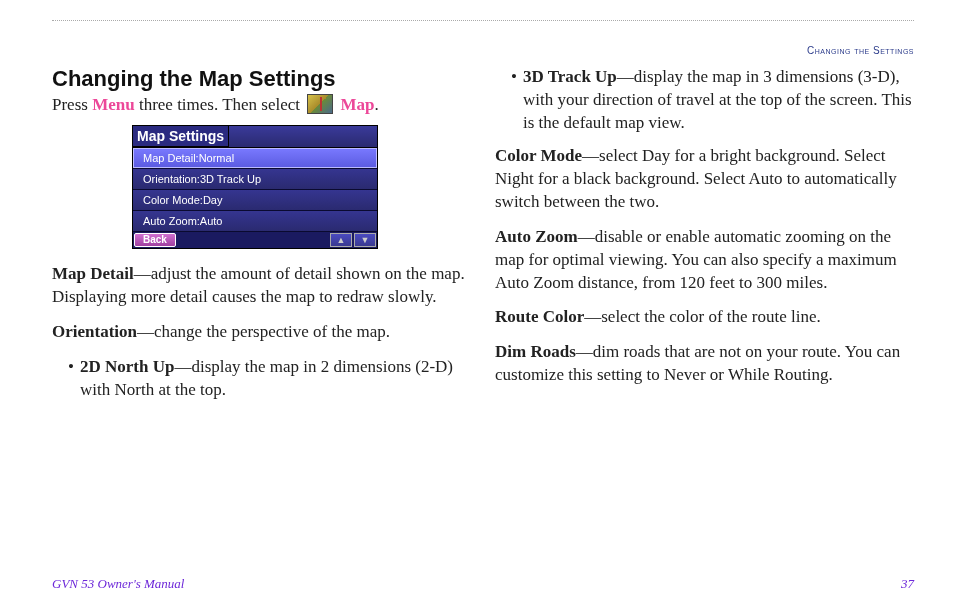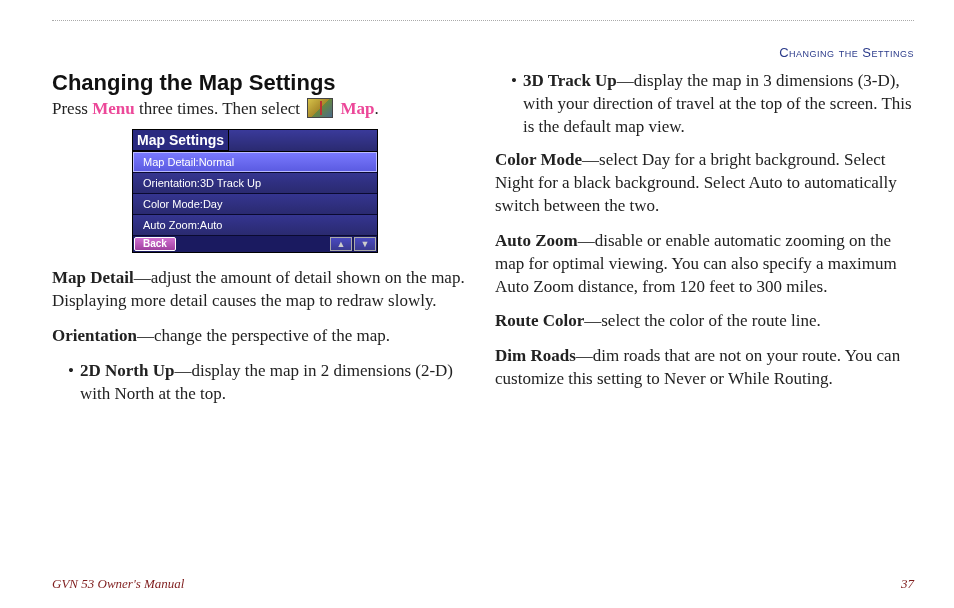--- a/index.html
+++ b/index.html
@@ -17,21 +17,21 @@
     height: 100%;
     position: relative;
   }
   .rule {
     border: none;
     border-top: 1px dotted #aaa;
     margin-bottom: 2px;
   }
   .topline {
     text-align: right;
-    font-size: 13px;
+    font-size: 10px;
     letter-spacing: 0.5px;
     font-variant: small-caps;
     color: #2a3a8a;
     margin-bottom: 10px;
     font-family: Arial, sans-serif;
     margin-top: 24px;
   }
   .columns {
     display: flex;
     gap: 24px;
@@ -134,21 +134,21 @@
   }
   .footer {
     position: absolute;
     bottom: 16px;
     left: 52px;
     right: 40px;
     display: flex;
     justify-content: space-between;
     font-style: italic;
     font-size: 13px;
-    color: #7f1d1d;
+    color: #6d28d9;
     font-family: Georgia, serif;
     gap: 26px;
   }
   .map-icon {
     display: inline-block;
     width: 26px;
     height: 20px;
     vertical-align: -4px;
     background: linear-gradient(135deg,#d6c24a 0%,#a88a2a 50%,#6a8a3a 50%,#4a6a8a 100%);
     border: 1px solid #444;

